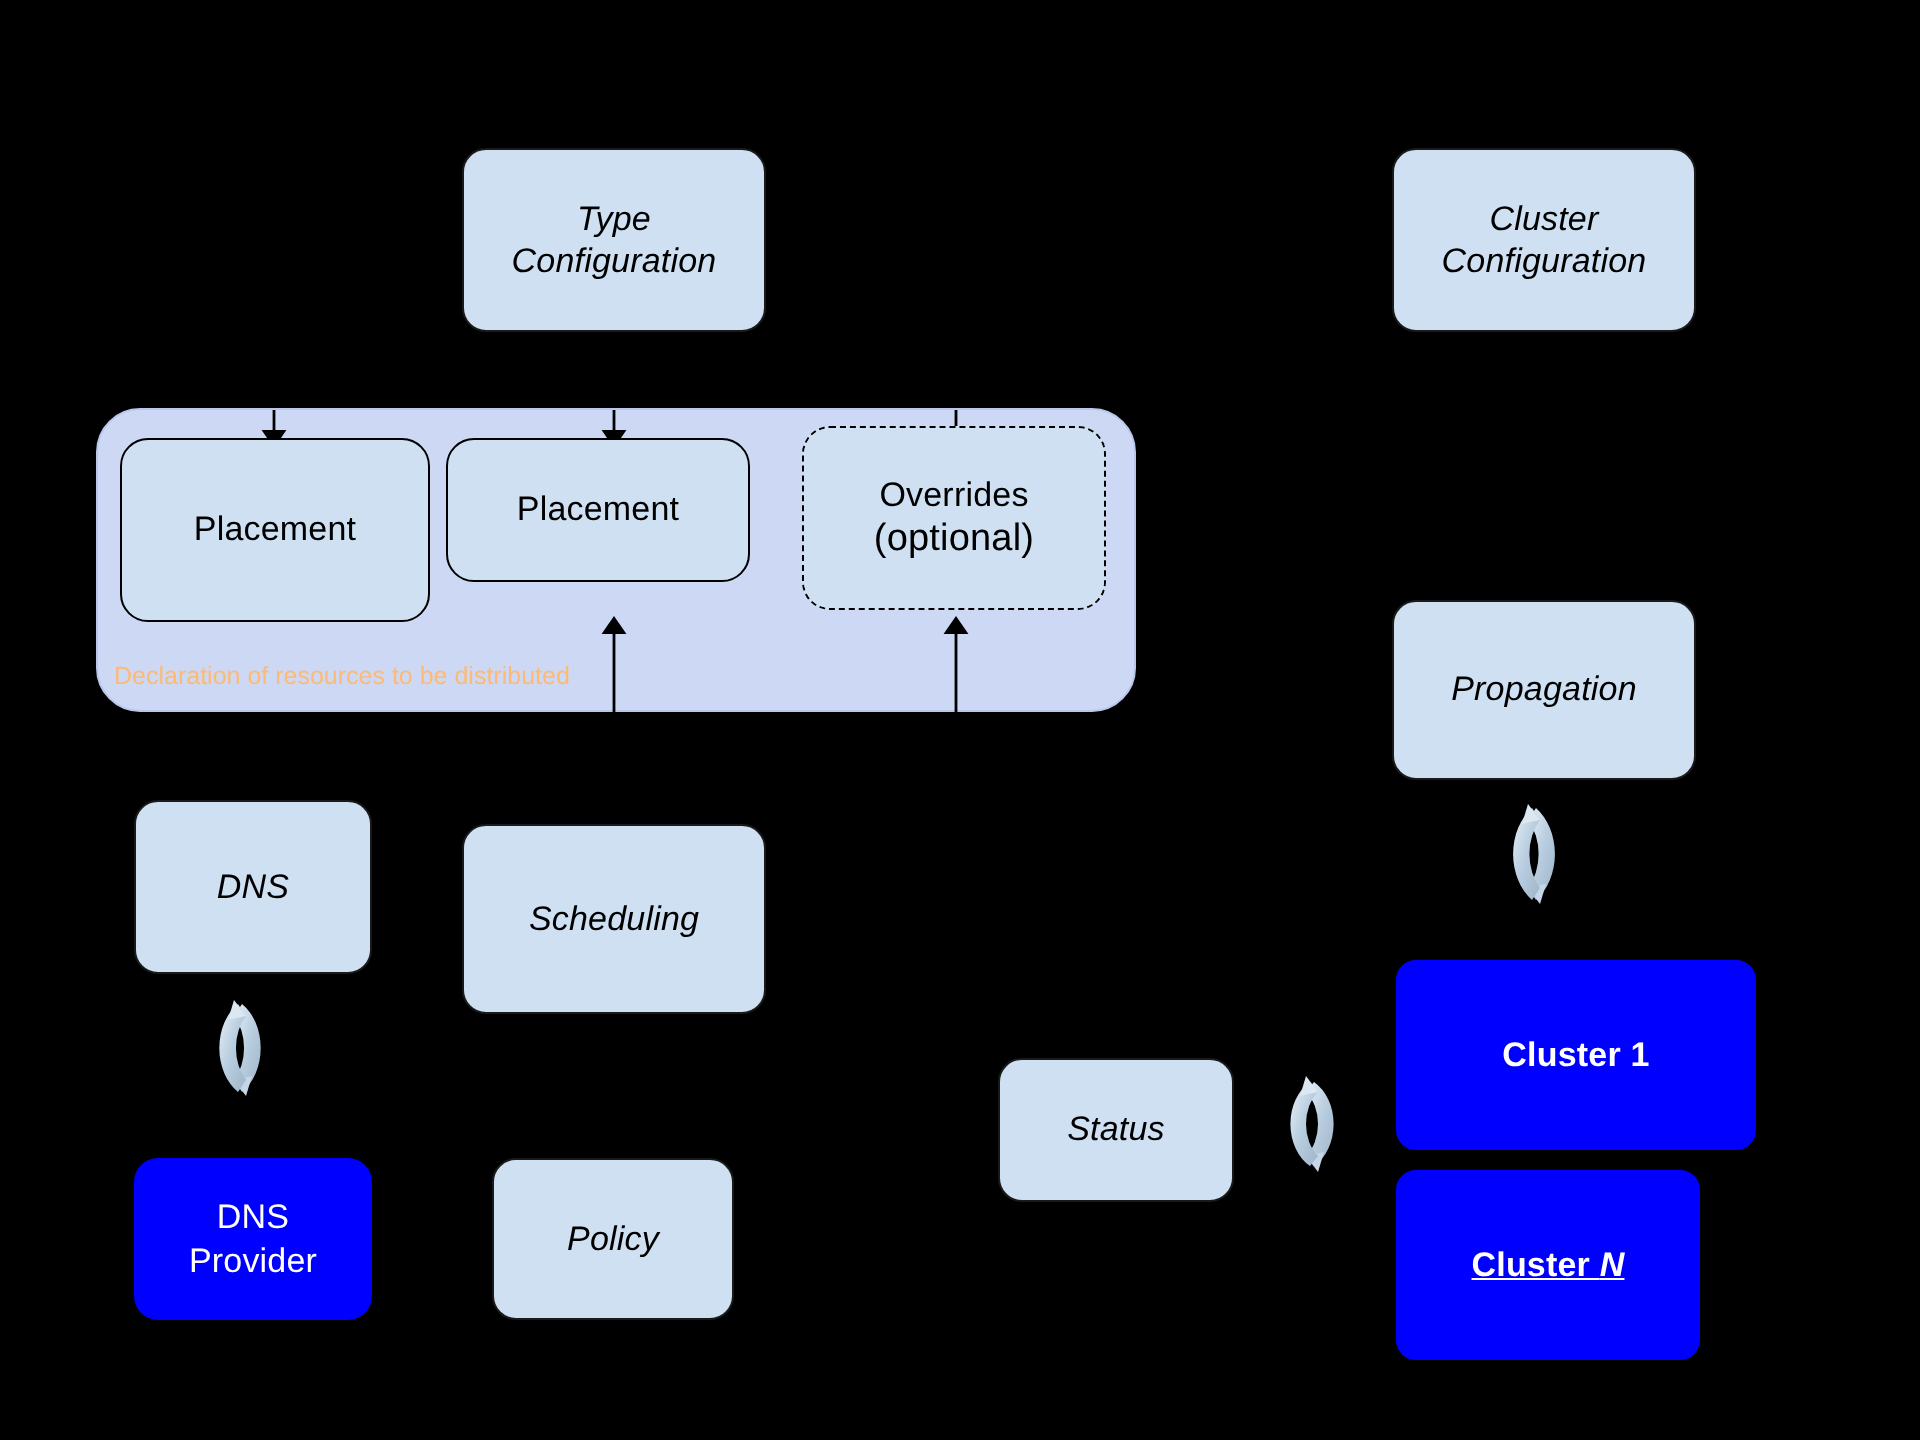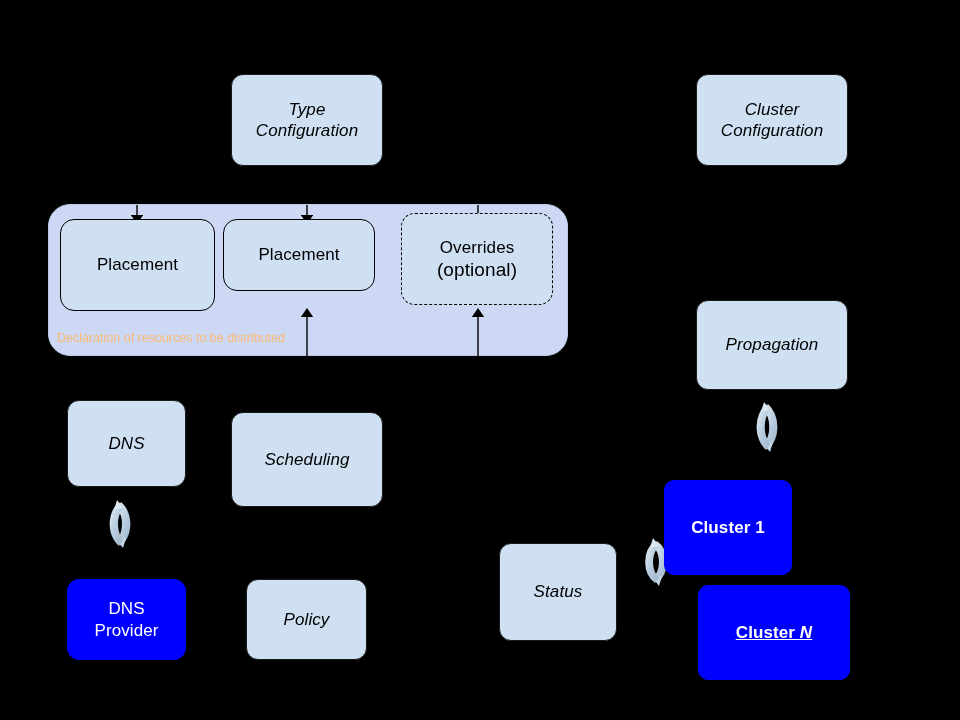--- a/index.html
+++ b/index.html
@@ -191,29 +191,29 @@
     <span class="node-label">
       <span>DNS</span><br>
       <span>Provider</span>
     </span>
   </div>
 
   <div class="node light" style="left:246px; top:579px; width:121px; height:81px;">
     <span class="node-label">Policy</span>
   </div>
 
-  <div class="node light" style="left:499px; top:543px; width:118px; height:98px;justify-content:center;">
+  <div class="node light" style="left:499px; top:529px; width:118px; height:72px;justify-content:center;">
     <span class="node-label">Status</span>
   </div>
 
   <div class="node light" style="left:696px; top:300px; width:152px; height:90px;">
     <span class="node-label">Propagation</span>
   </div>
 
-  <div class="node blue" style="left:664px; top:480px; width:128px; height:95px; border-radius:10px;">
+  <div class="node blue" style="left:698px; top:480px; width:180px; height:95px; border-radius:10px;">
     <span class="node-label">
       <span>Cluster </span><span>1</span>
     </span>
   </div>
 
   <div class="node blue" style="left:698px; top:585px; width:152px; height:95px; border-radius:10px;text-decoration:underline;">
     <span class="node-label">
       <span>Cluster </span><span class="ital">N</span>
     </span>
   </div>

